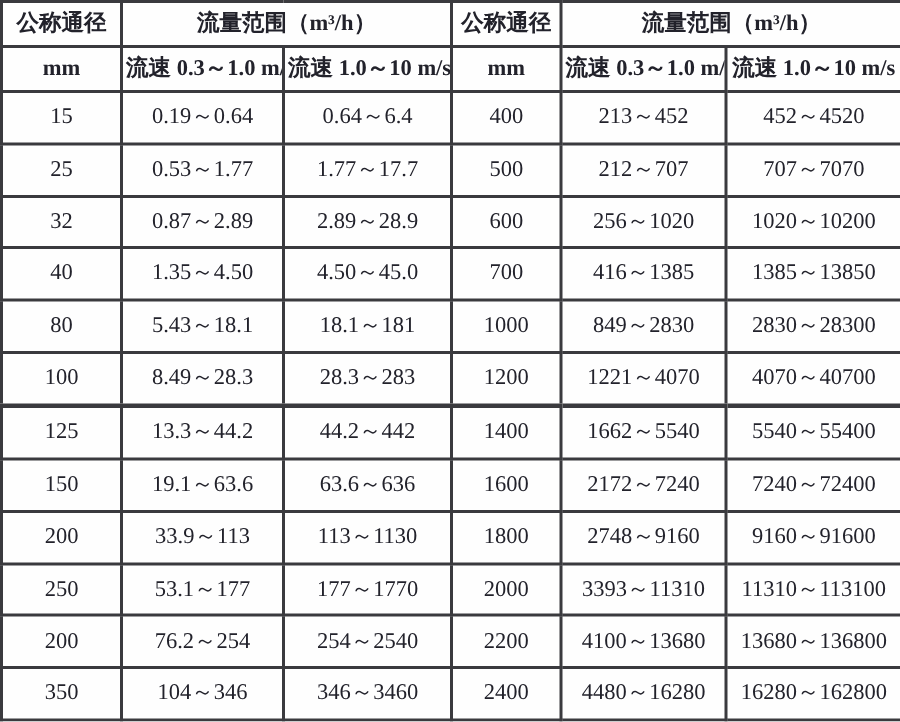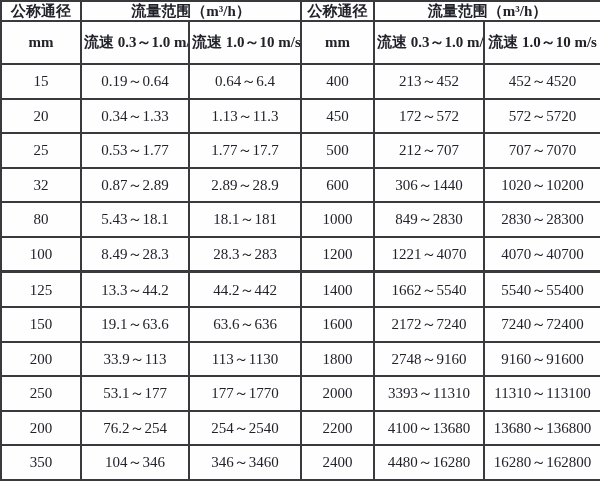--- a/index.html
+++ b/index.html
@@ -22,22 +22,22 @@
   table.flow-table td {
     border: 2px solid #3a3a3e;
     text-align: center;
     vertical-align: middle;
     padding: 0 2px;
     font-size: 15px;
     line-height: 1.1;
     overflow: hidden;
     white-space: nowrap;
   }
-  tr.header-row-1 { height: 20px; }
-  tr.header-row-2 { height: 43px; }
+  tr.header-row-1 { height: 30px; }
+  tr.header-row-2 { height: 30px; }
   td.hdr {
     font-size: 13.5px;
     font-weight: bold;
   }
   tr.thick-top td {
     border-top-width: 3px;
   }
 </style>
 </head>
 <body>
@@ -69,42 +69,42 @@
 
     <tr>
       <td>15</td>
       <td>0.19～0.64</td>
       <td>0.64～6.4</td>
       <td>400</td>
       <td>213～452</td>
       <td>452～4520</td>
     </tr>
     <tr>
-      <td>20</td>
-      <td>0.34～1.33</td>
-      <td>1.13～11.3</td>
-      <td>450</td>
-      <td>172～572</td>
-      <td>572～5720</td>
-    </tr>
-    <tr>
       <td>25</td>
       <td>0.53～1.77</td>
       <td>1.77～17.7</td>
       <td>500</td>
       <td>212～707</td>
       <td>707～7070</td>
     </tr>
     <tr>
       <td>32</td>
       <td>0.87～2.89</td>
       <td>2.89～28.9</td>
       <td>600</td>
-      <td>306～1440</td>
+      <td>256～1020</td>
       <td>1020～10200</td>
+    </tr>
+    <tr>
+      <td>40</td>
+      <td>1.35～4.50</td>
+      <td>4.50～45.0</td>
+      <td>700</td>
+      <td>416～1385</td>
+      <td>1385～13850</td>
     </tr>
     <tr>
       <td>80</td>
       <td>5.43～18.1</td>
       <td>18.1～181</td>
       <td>1000</td>
       <td>849～2830</td>
       <td>2830～28300</td>
     </tr>
     <tr>

